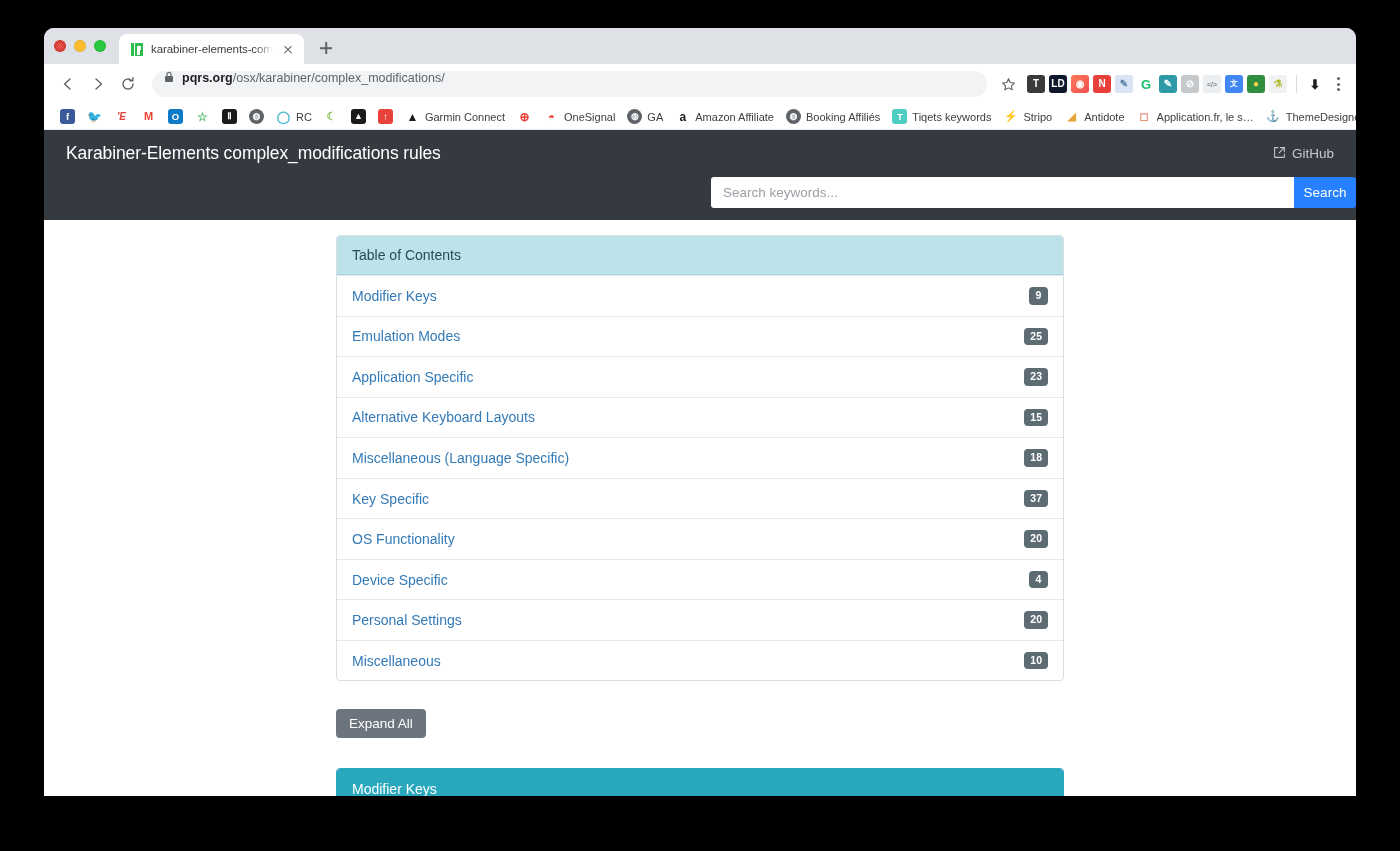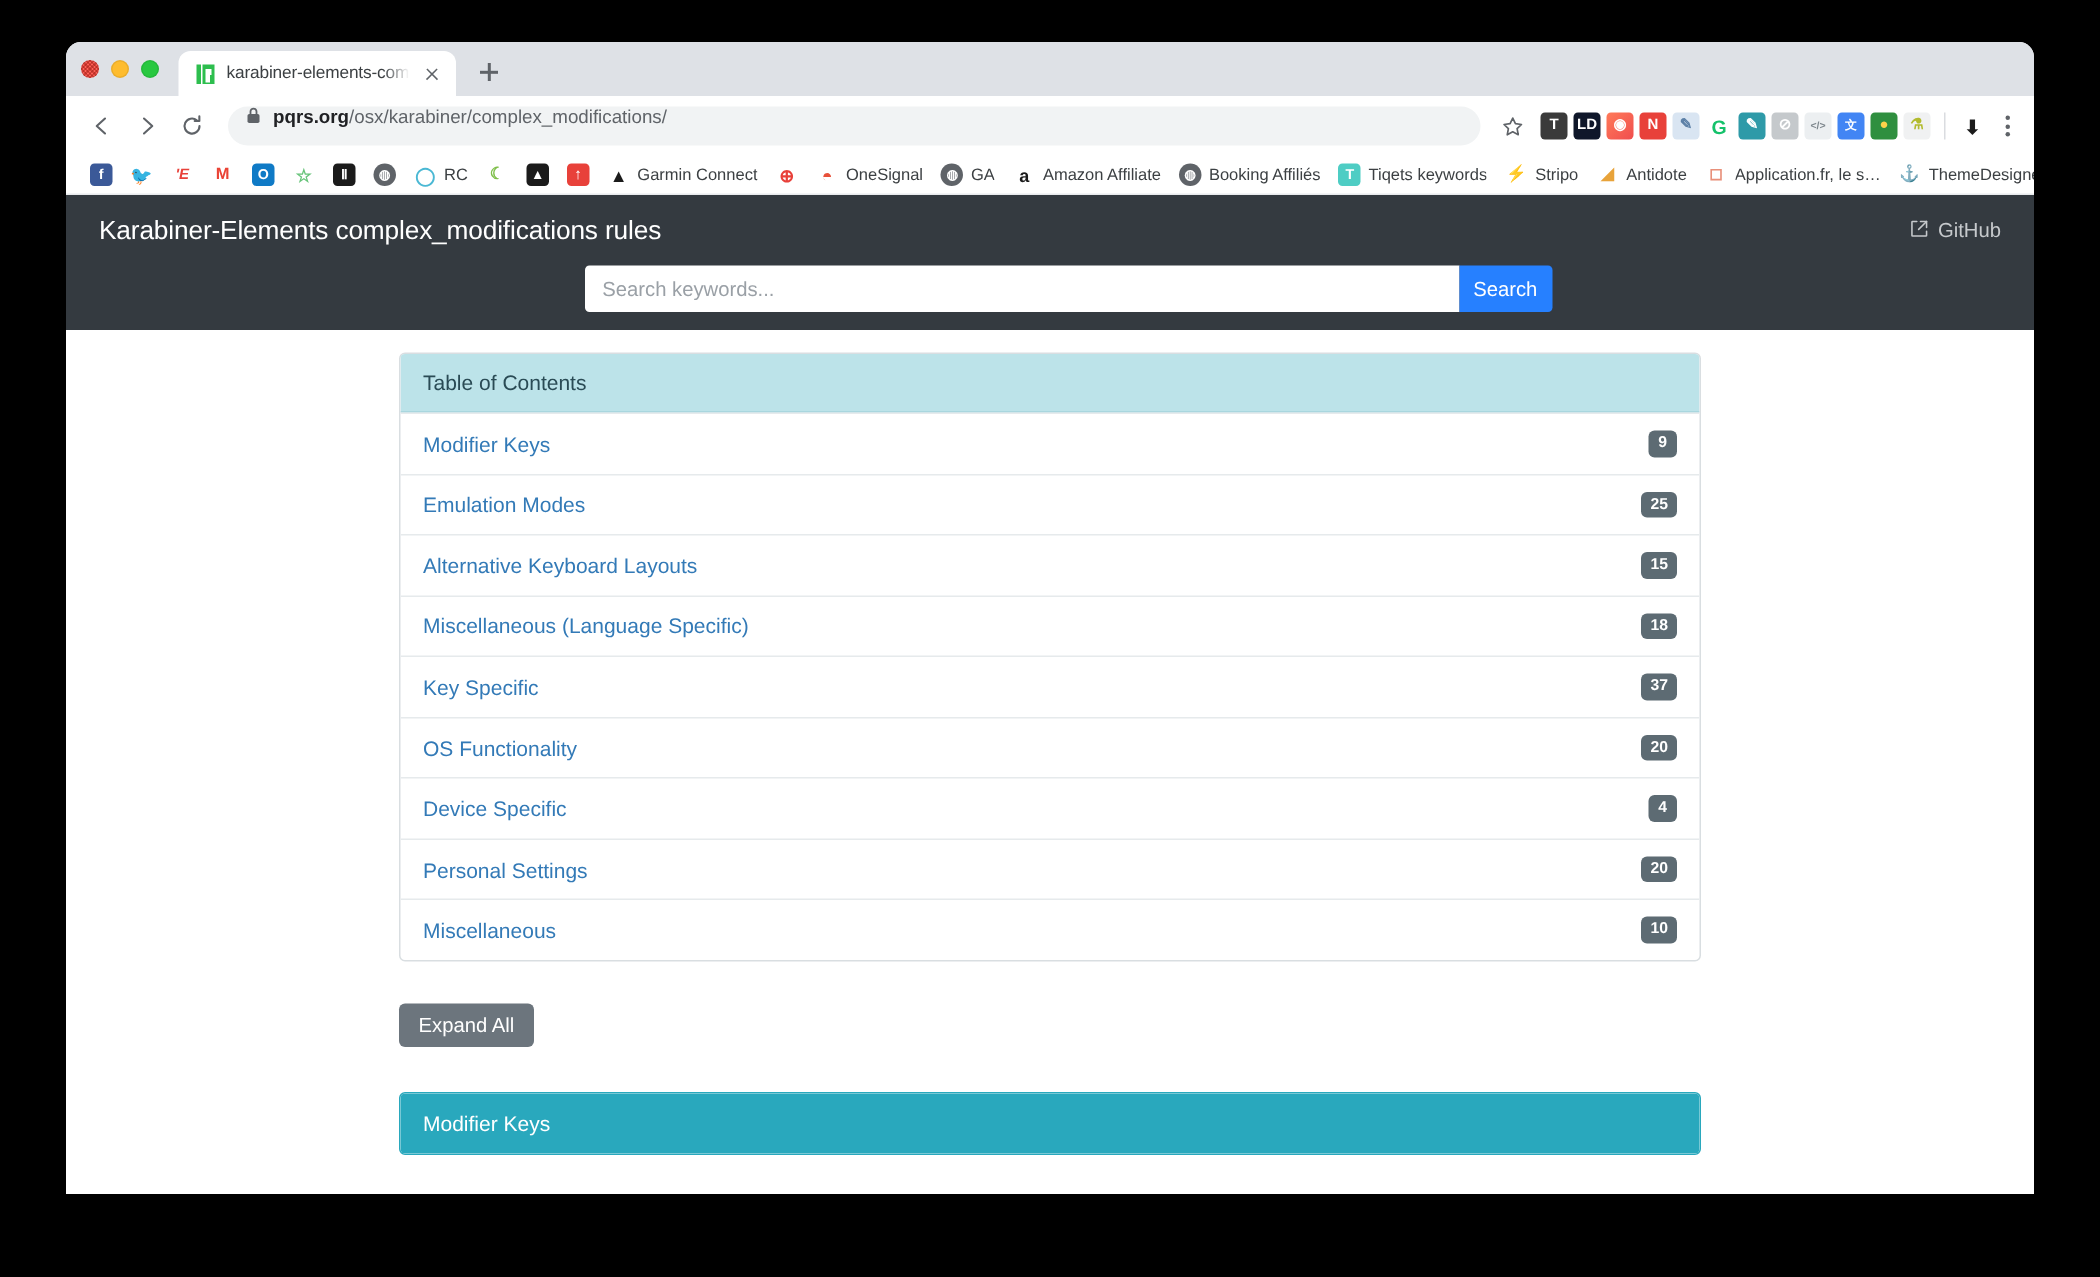--- a/index.html
+++ b/index.html
@@ -201,21 +201,21 @@
   }
   .navbar-github {
     margin-left: auto;
     color: #c6c9cc;
     font-size: 13.5px;
     display: flex; align-items: center; gap: 6px;
   }
   .navbar-search-row {
     height: 43px;
     display: flex;
-    justify-content: center;
+    justify-content: flex-end;
     padding-bottom: 26px;
     margin-left: 24px;
   }
   .search-group { display: flex; width: 645px; height: 31px; }
   .search-input {
     flex: 1;
     border: none;
     border-radius: 3px 0 0 3px;
     padding: 0 12px;
     font-size: 13.5px;
@@ -234,21 +234,21 @@
     border-radius: 0 3px 3px 0;
     font-family: "Liberation Sans", sans-serif;
     cursor: pointer;
   }
 
   .content {
     padding-top: 15px;
     height: 576px;
     overflow: hidden;
   }
-  .container { width: 868px; margin: 0 auto; }
+  .container { width: 728px; margin: 0 auto; }
 
   .toc-card {
     border: 1px solid #d9dee1;
     border-radius: 4px;
     background: #ffffff;
     overflow: hidden;
   }
   .toc-header {
     background: #bce3e9;
     padding: 11px 15px;
@@ -509,20 +509,24 @@
 
             <div class="toc-item">
               <a class="toc-link" href="#">Modifier Keys</a>
               <span class="toc-badge">9</span>
             </div>
             <div class="toc-item">
               <a class="toc-link" href="#">Emulation Modes</a>
               <span class="toc-badge">25</span>
             </div>
             <div class="toc-item">
+              <a class="toc-link" href="#">Application Specific</a>
+              <span class="toc-badge">23</span>
+            </div>
+            <div class="toc-item">
               <a class="toc-link" href="#">Alternative Keyboard Layouts</a>
               <span class="toc-badge">15</span>
             </div>
             <div class="toc-item">
               <a class="toc-link" href="#">Miscellaneous (Language Specific)</a>
               <span class="toc-badge">18</span>
             </div>
             <div class="toc-item">
               <a class="toc-link" href="#">Key Specific</a>
               <span class="toc-badge">37</span>

